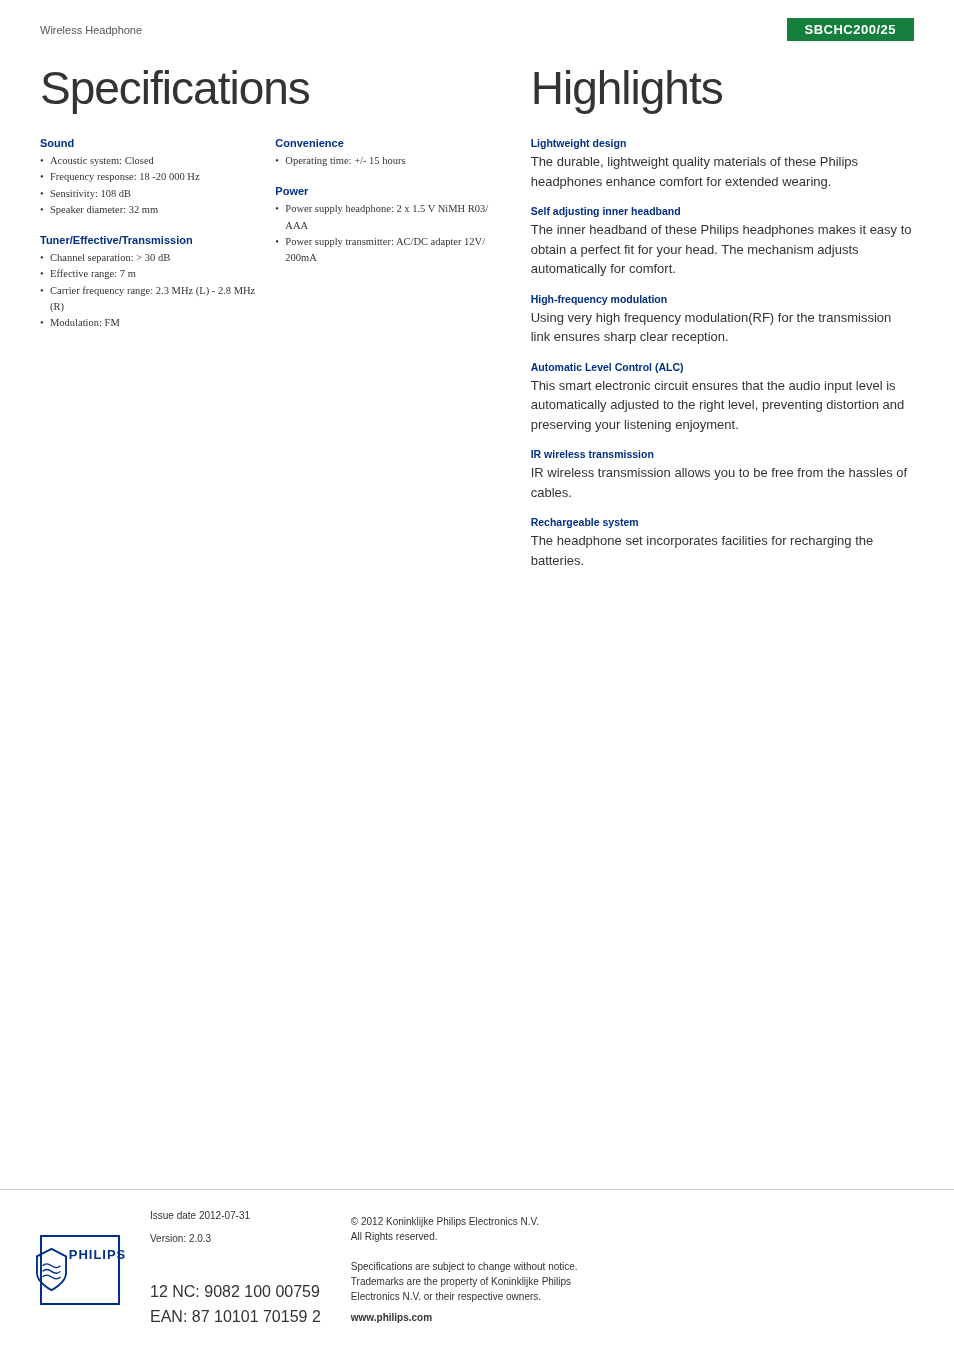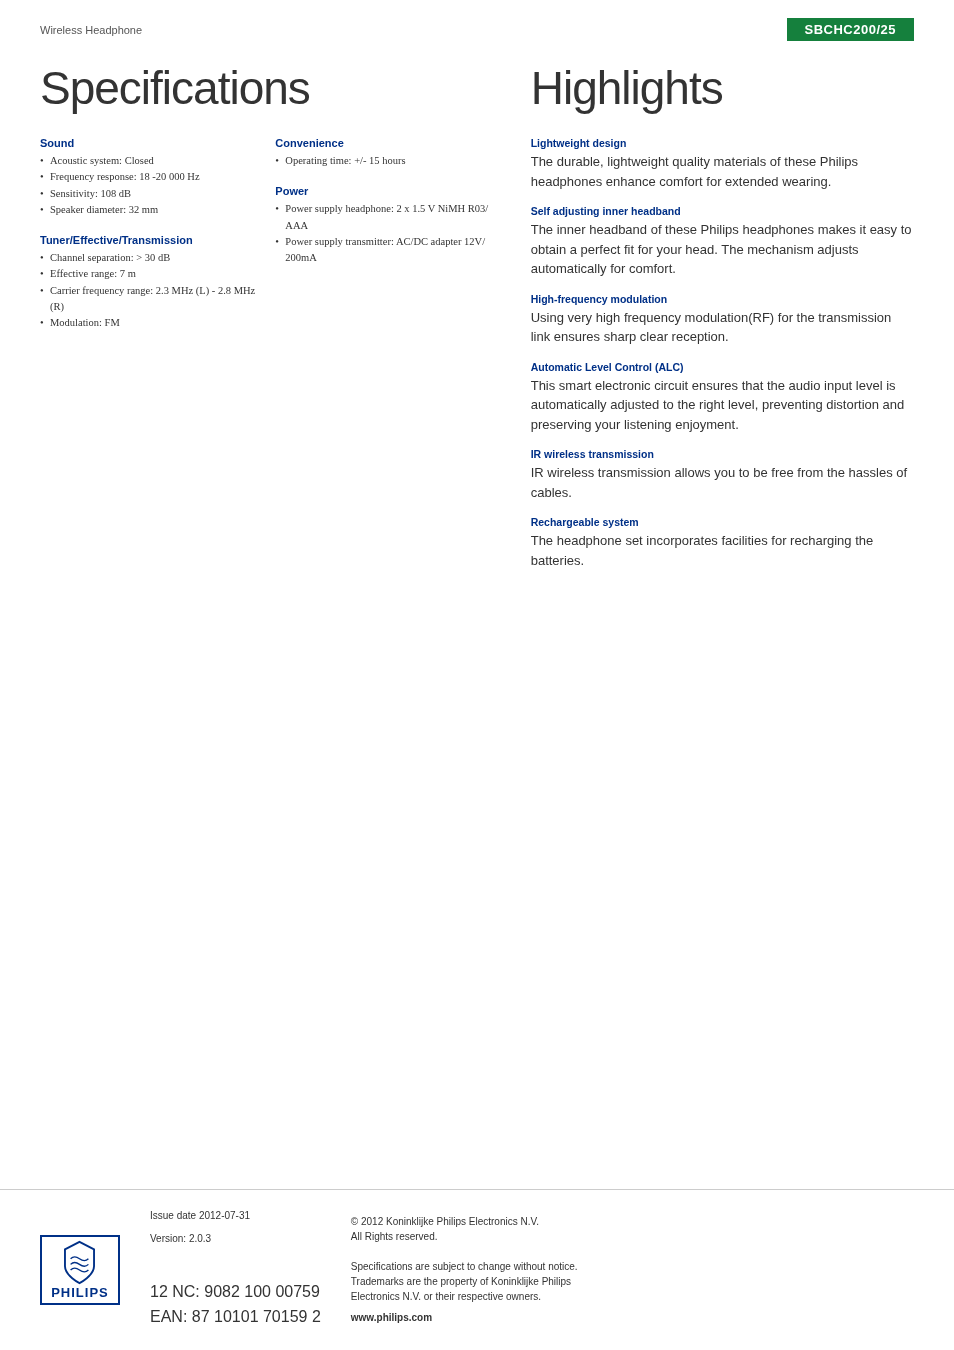--- a/index.html
+++ b/index.html
@@ -168,22 +168,21 @@
 
     .philips-logo-text {
       color: #003087;
       font-size: 13px;
       font-weight: bold;
       letter-spacing: 1px;
     }
 
     .philips-logo-icon {
       display: flex;
-      flex-direction: column;
-      align-items: center;
+      align-items: flex-start;
     }
 
     .philips-shield {
       width: 35px;
       height: 45px;
     }
 
     .footer-meta {
       display: flex;
       flex-direction: column;

